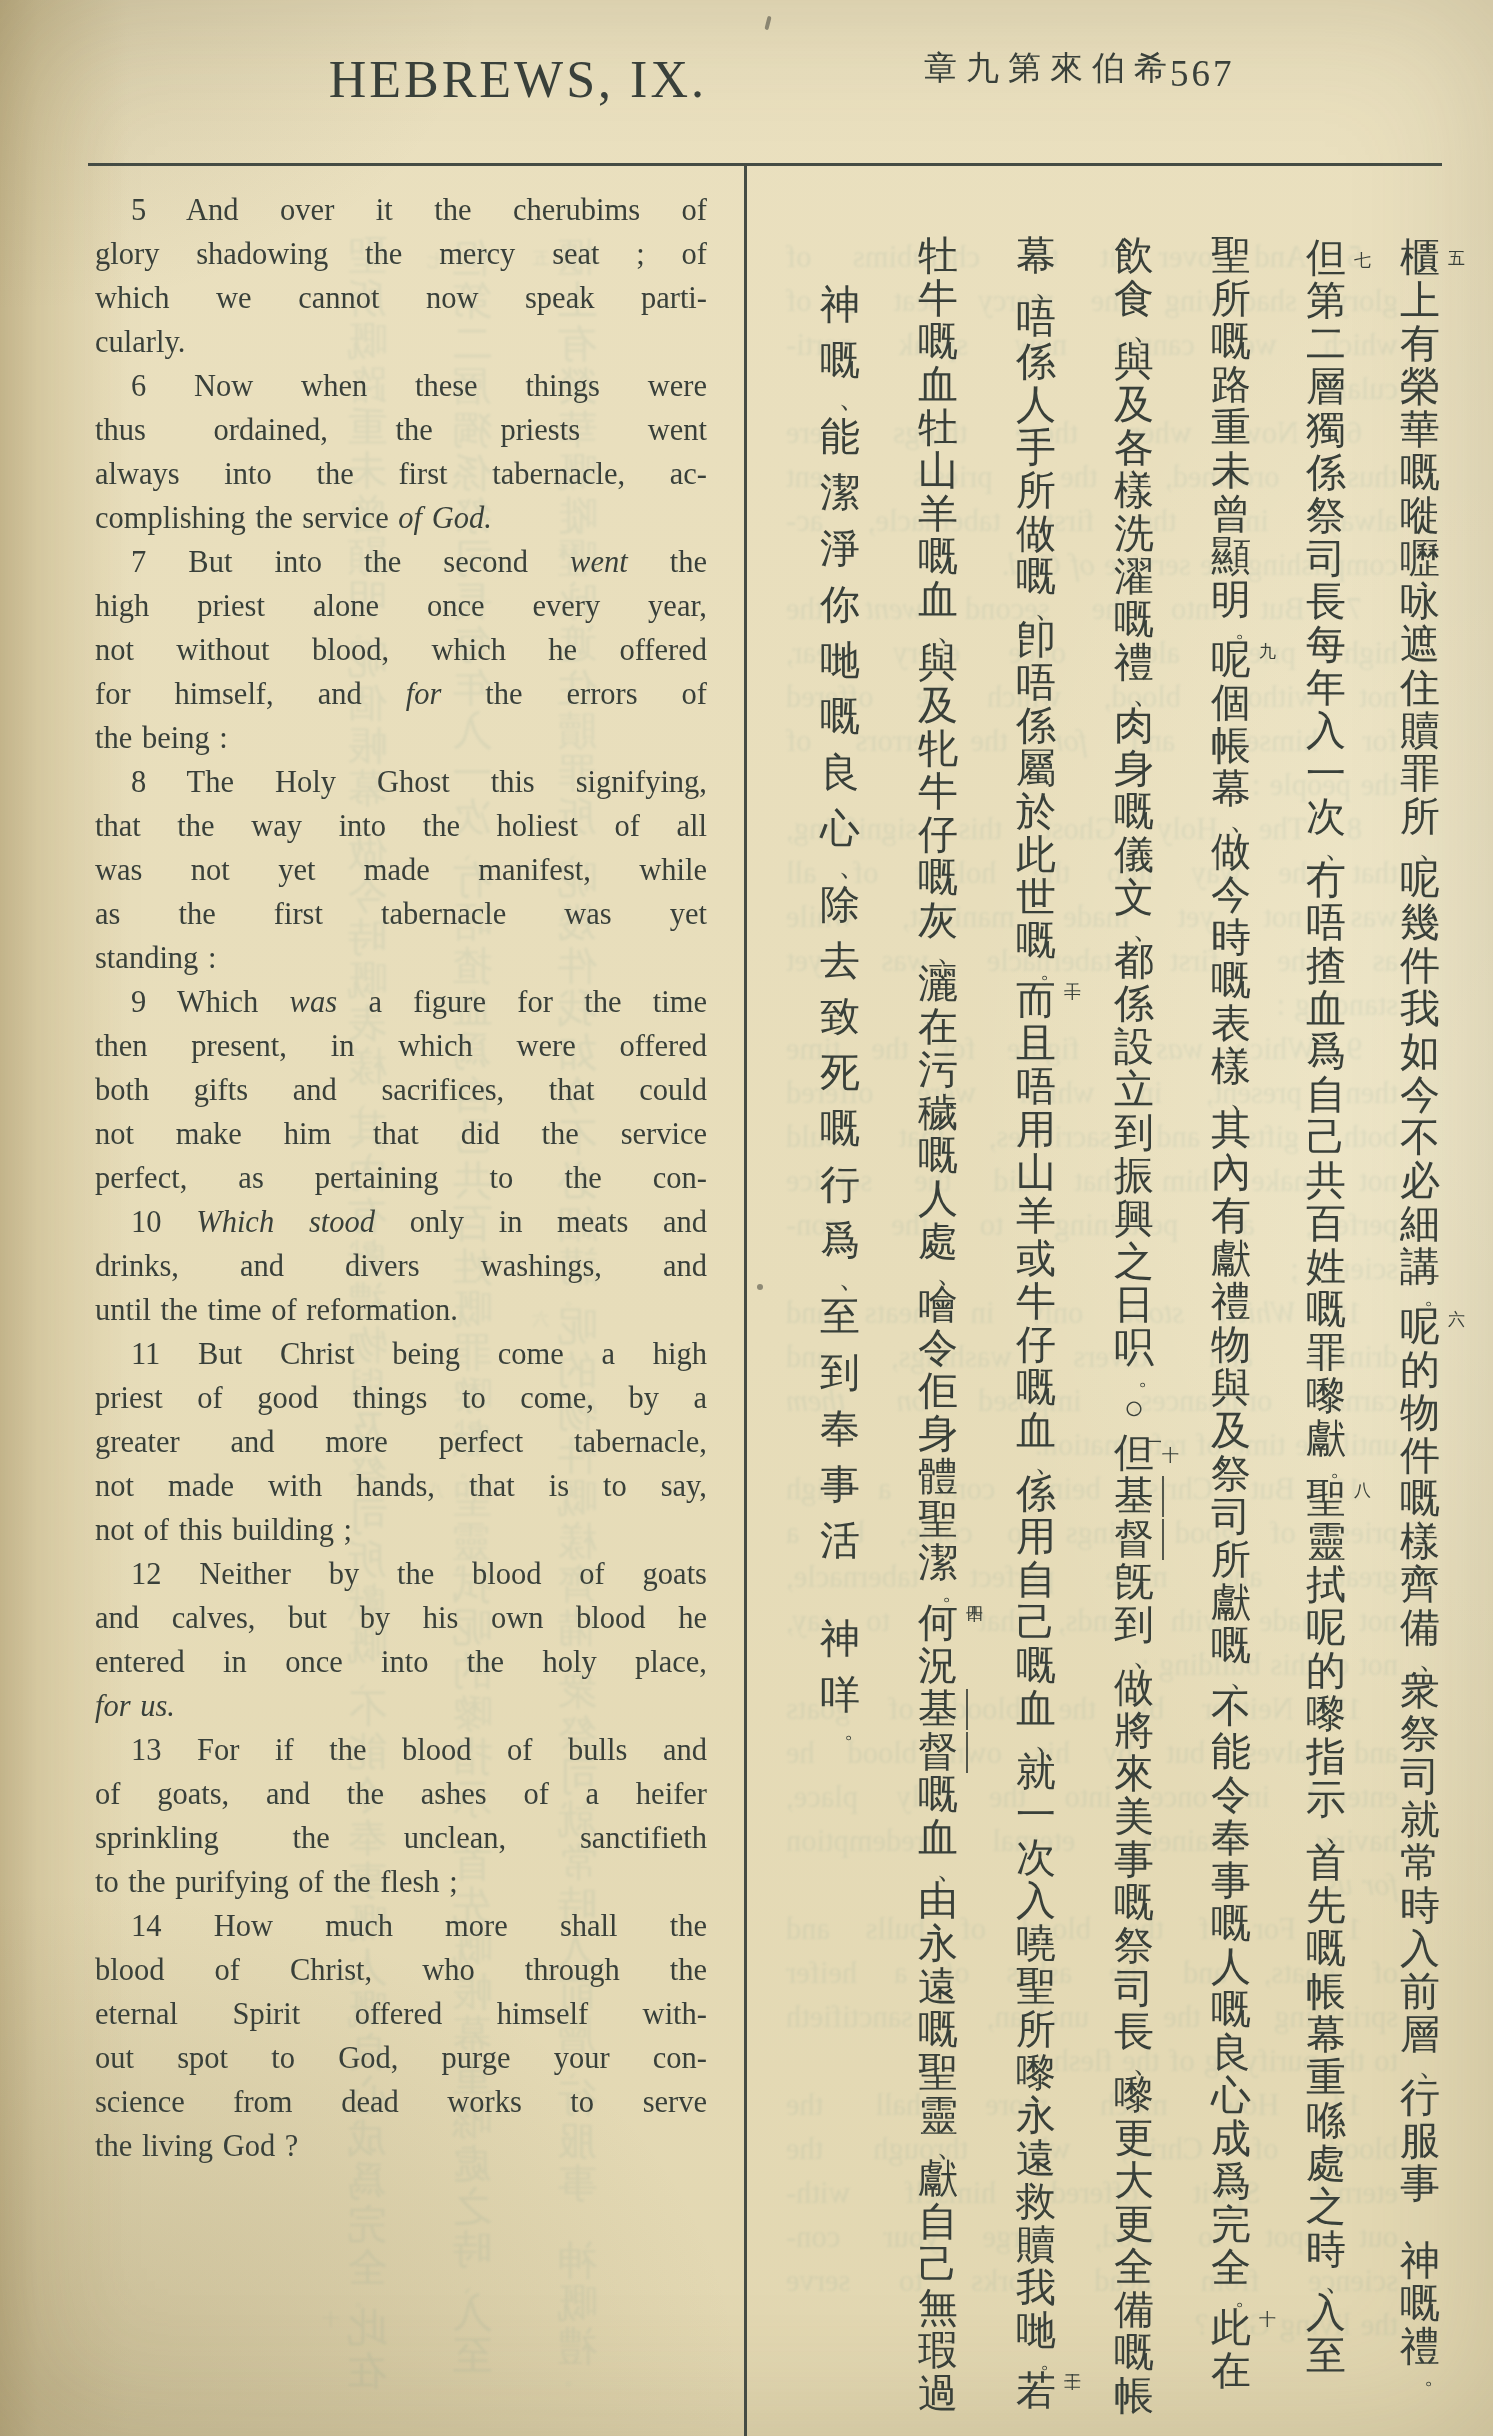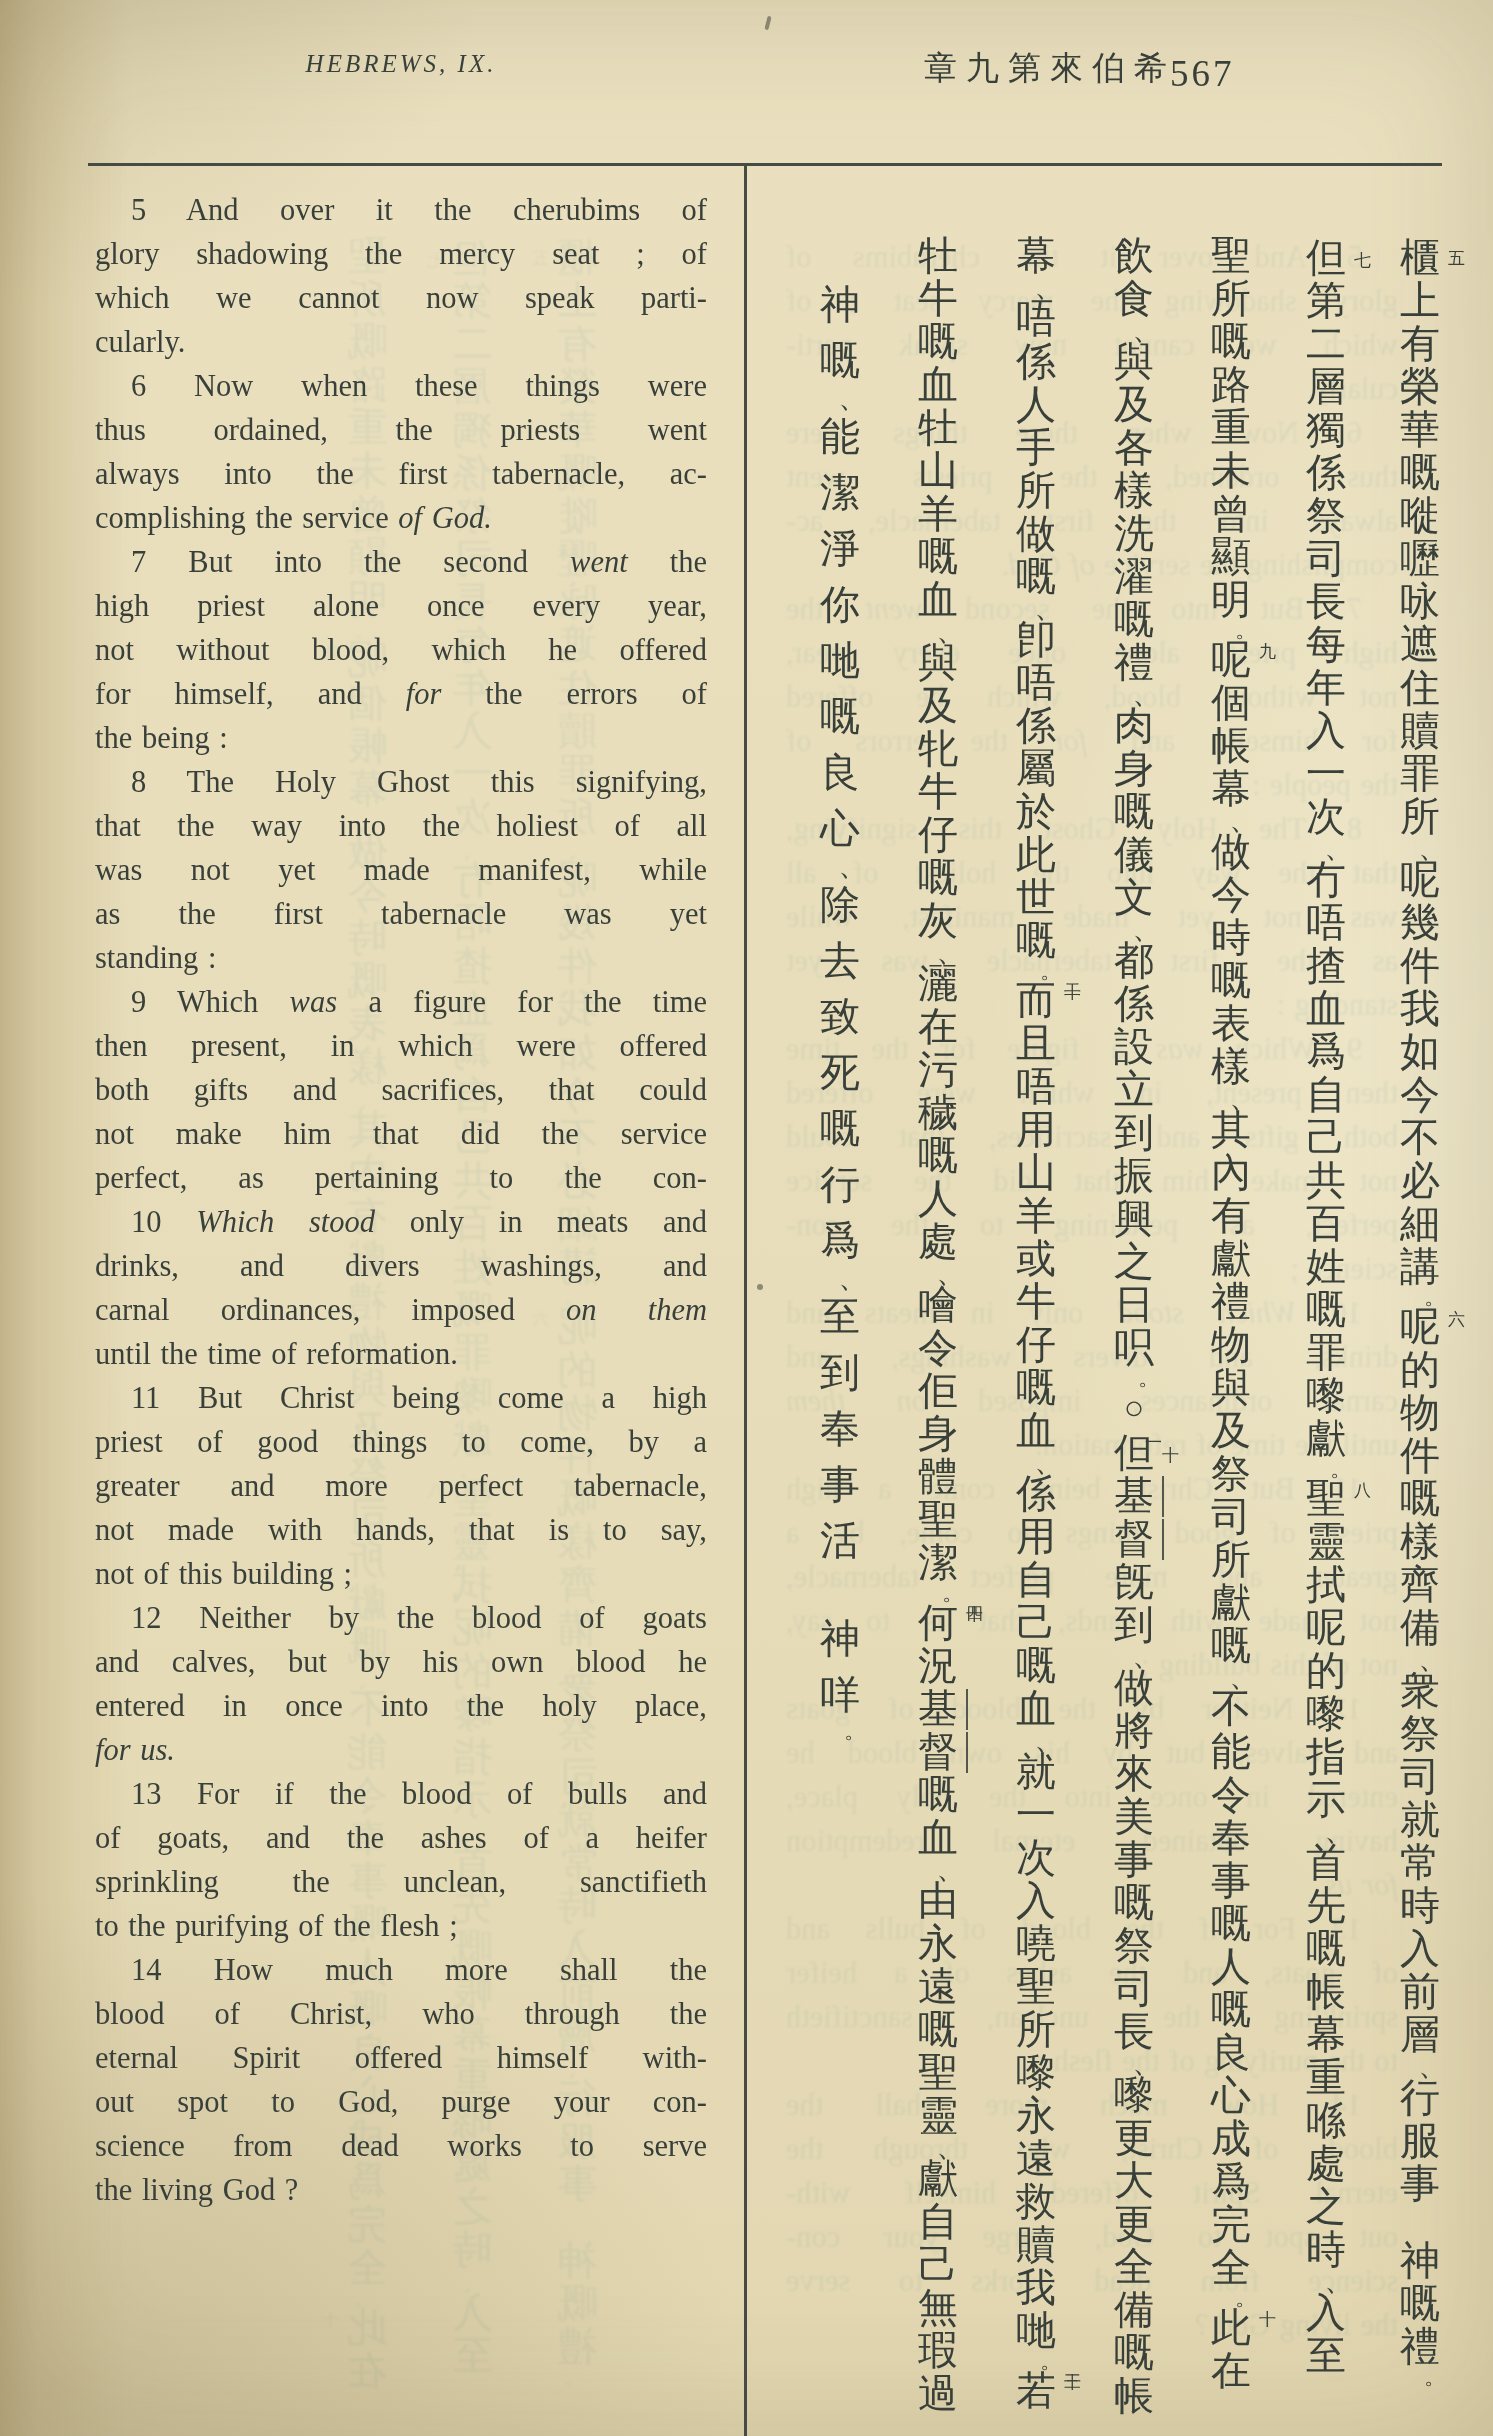--- a/index.html
+++ b/index.html
@@ -21,21 +21,21 @@
   }
   .vignette{position:absolute;inset:0;z-index:1;box-shadow:inset 0 0 140px rgba(95,80,45,.22);pointer-events:none;}
 
   
   #ghost-en{position:absolute;inset:0;z-index:1;transform:scaleX(-1);opacity:.11;color:#64908a;filter:blur(1.3px);}
   #ghost-en-inner{position:absolute;left:95px;top:235px;width:612px;}
   #ghost-cn{position:absolute;inset:0;z-index:1;transform:scaleX(-1);opacity:.10;color:#64908a;filter:blur(1.3px);}
 
   
   .h-en{position:absolute;top:50px;left:95px;width:612px;z-index:3;
-    text-align:center;font-size:25px;letter-spacing:3px;white-space:nowrap;font-style:italic;}
+    text-align:right;font-size:52px;letter-spacing:3px;white-space:nowrap;}
   .h-cn{position:absolute;top:46px;left:924px;z-index:3;font-size:33px;letter-spacing:9px;white-space:nowrap;}
   .h-no{position:absolute;top:52px;left:1170px;z-index:3;font-size:37px;letter-spacing:3px;}
 
   .rule-h{position:absolute;left:88px;top:163px;width:1354px;height:3px;background:#454c44;z-index:3;}
   .rule-v{position:absolute;left:744px;top:163px;bottom:0;width:3px;background:#454c44;z-index:3;}
 
   
   #en-lines{position:absolute;left:95px;top:188px;width:612px;z-index:3;}
   .eline{height:44px;line-height:44px;font-size:30.5px;
     text-align:justify;text-align-last:justify;white-space:nowrap;word-spacing:2px;}
@@ -352,21 +352,20 @@
     <div class="eline"><span>was not yet made manifest, while</span></div>
     <div class="eline"><span>as the first tabernacle was yet</span></div>
     <div class="eline end"><span>standing :</span></div>
     <div class="eline first"><span>9 Which </span><i>was</i><span> a figure for the time</span></div>
     <div class="eline"><span>then present, in which were offered</span></div>
     <div class="eline"><span>both gifts and sacrifices, that could</span></div>
     <div class="eline"><span>not make him that did the service</span></div>
     <div class="eline"><span>perfect, as pertaining to the con-</span></div>
     <div class="eline first"><span>10 </span><i>Which stood</i><span> only in meats and</span></div>
     <div class="eline"><span>drinks, and divers washings, and</span></div>
-    <div class="eline"><span>carnal ordinances, imposed </span><i>on them</i></div>
     <div class="eline end"><span>until the time of reformation.</span></div>
     <div class="eline first"><span>11 But Christ being come a high</span></div>
     <div class="eline"><span>priest of good things to come, by a</span></div>
     <div class="eline"><span>greater and more perfect tabernacle,</span></div>
     <div class="eline"><span>not made with hands, that is to say,</span></div>
     <div class="eline end"><span>not of this building ;</span></div>
     <div class="eline first"><span>12 Neither by the blood of goats</span></div>
     <div class="eline"><span>and calves, but by his own blood he</span></div>
     <div class="eline"><span>entered in once into the holy place,</span></div>
     <div class="eline end"><i>for us.</i></div>

